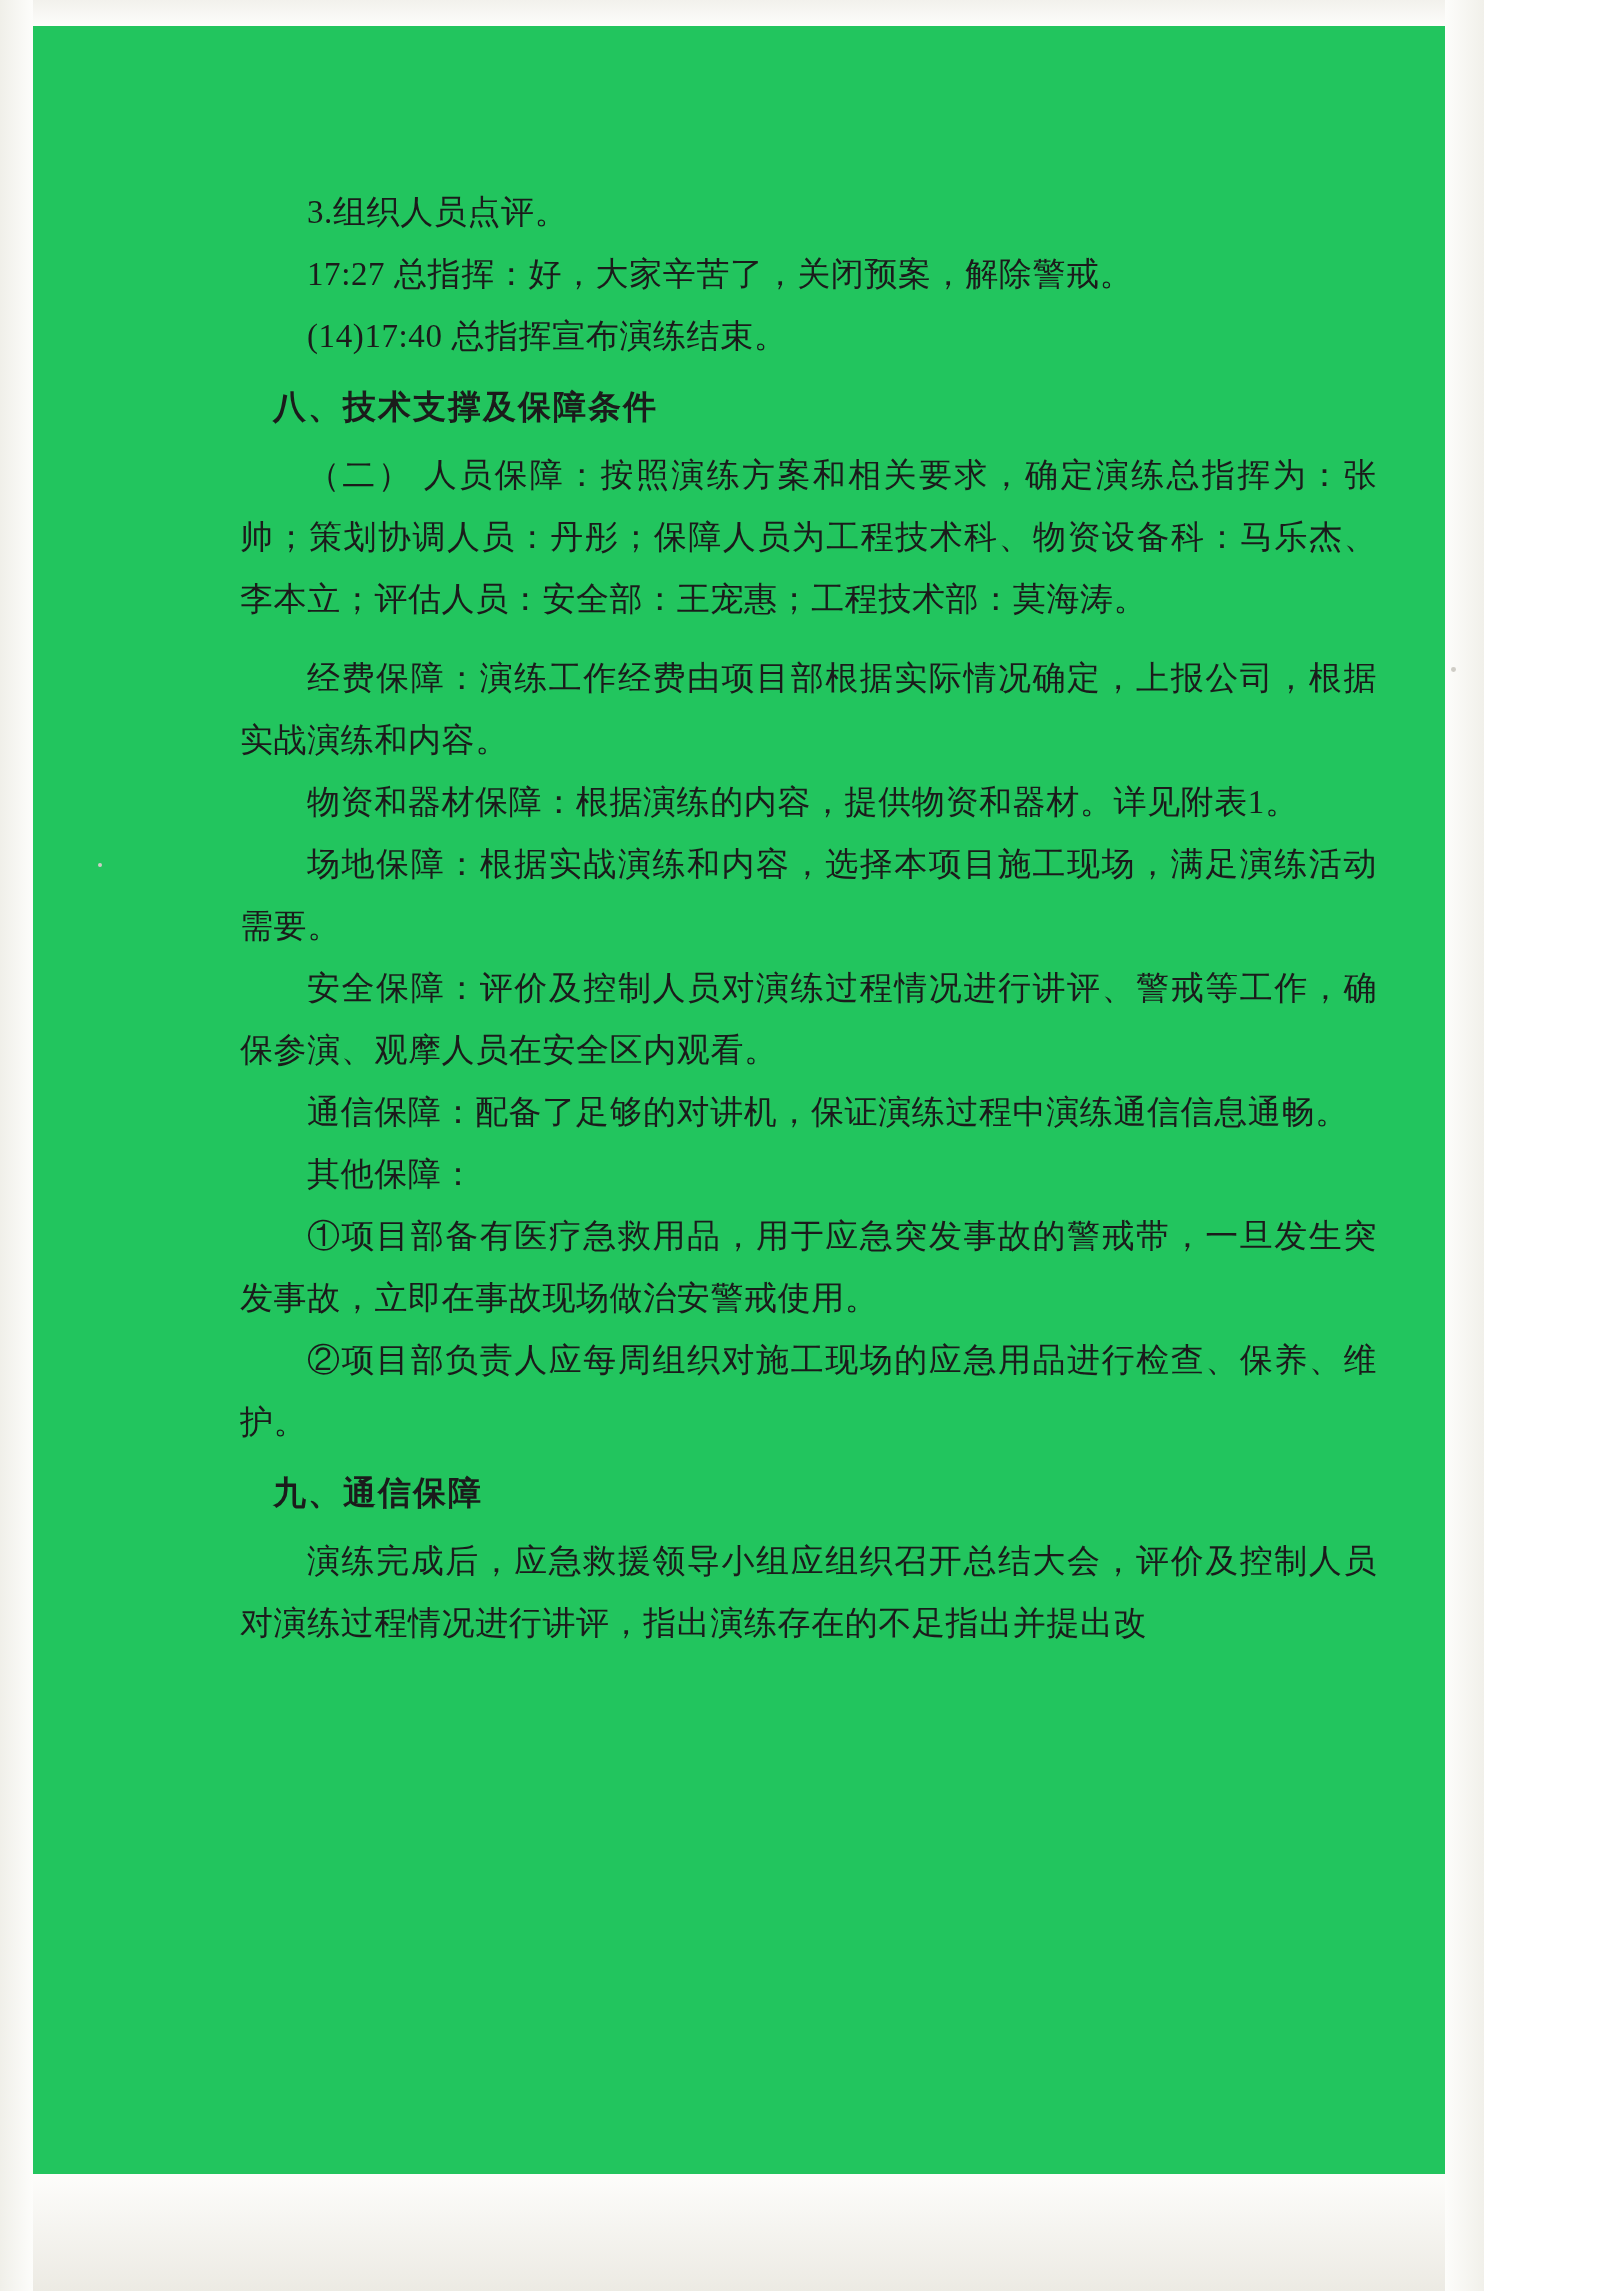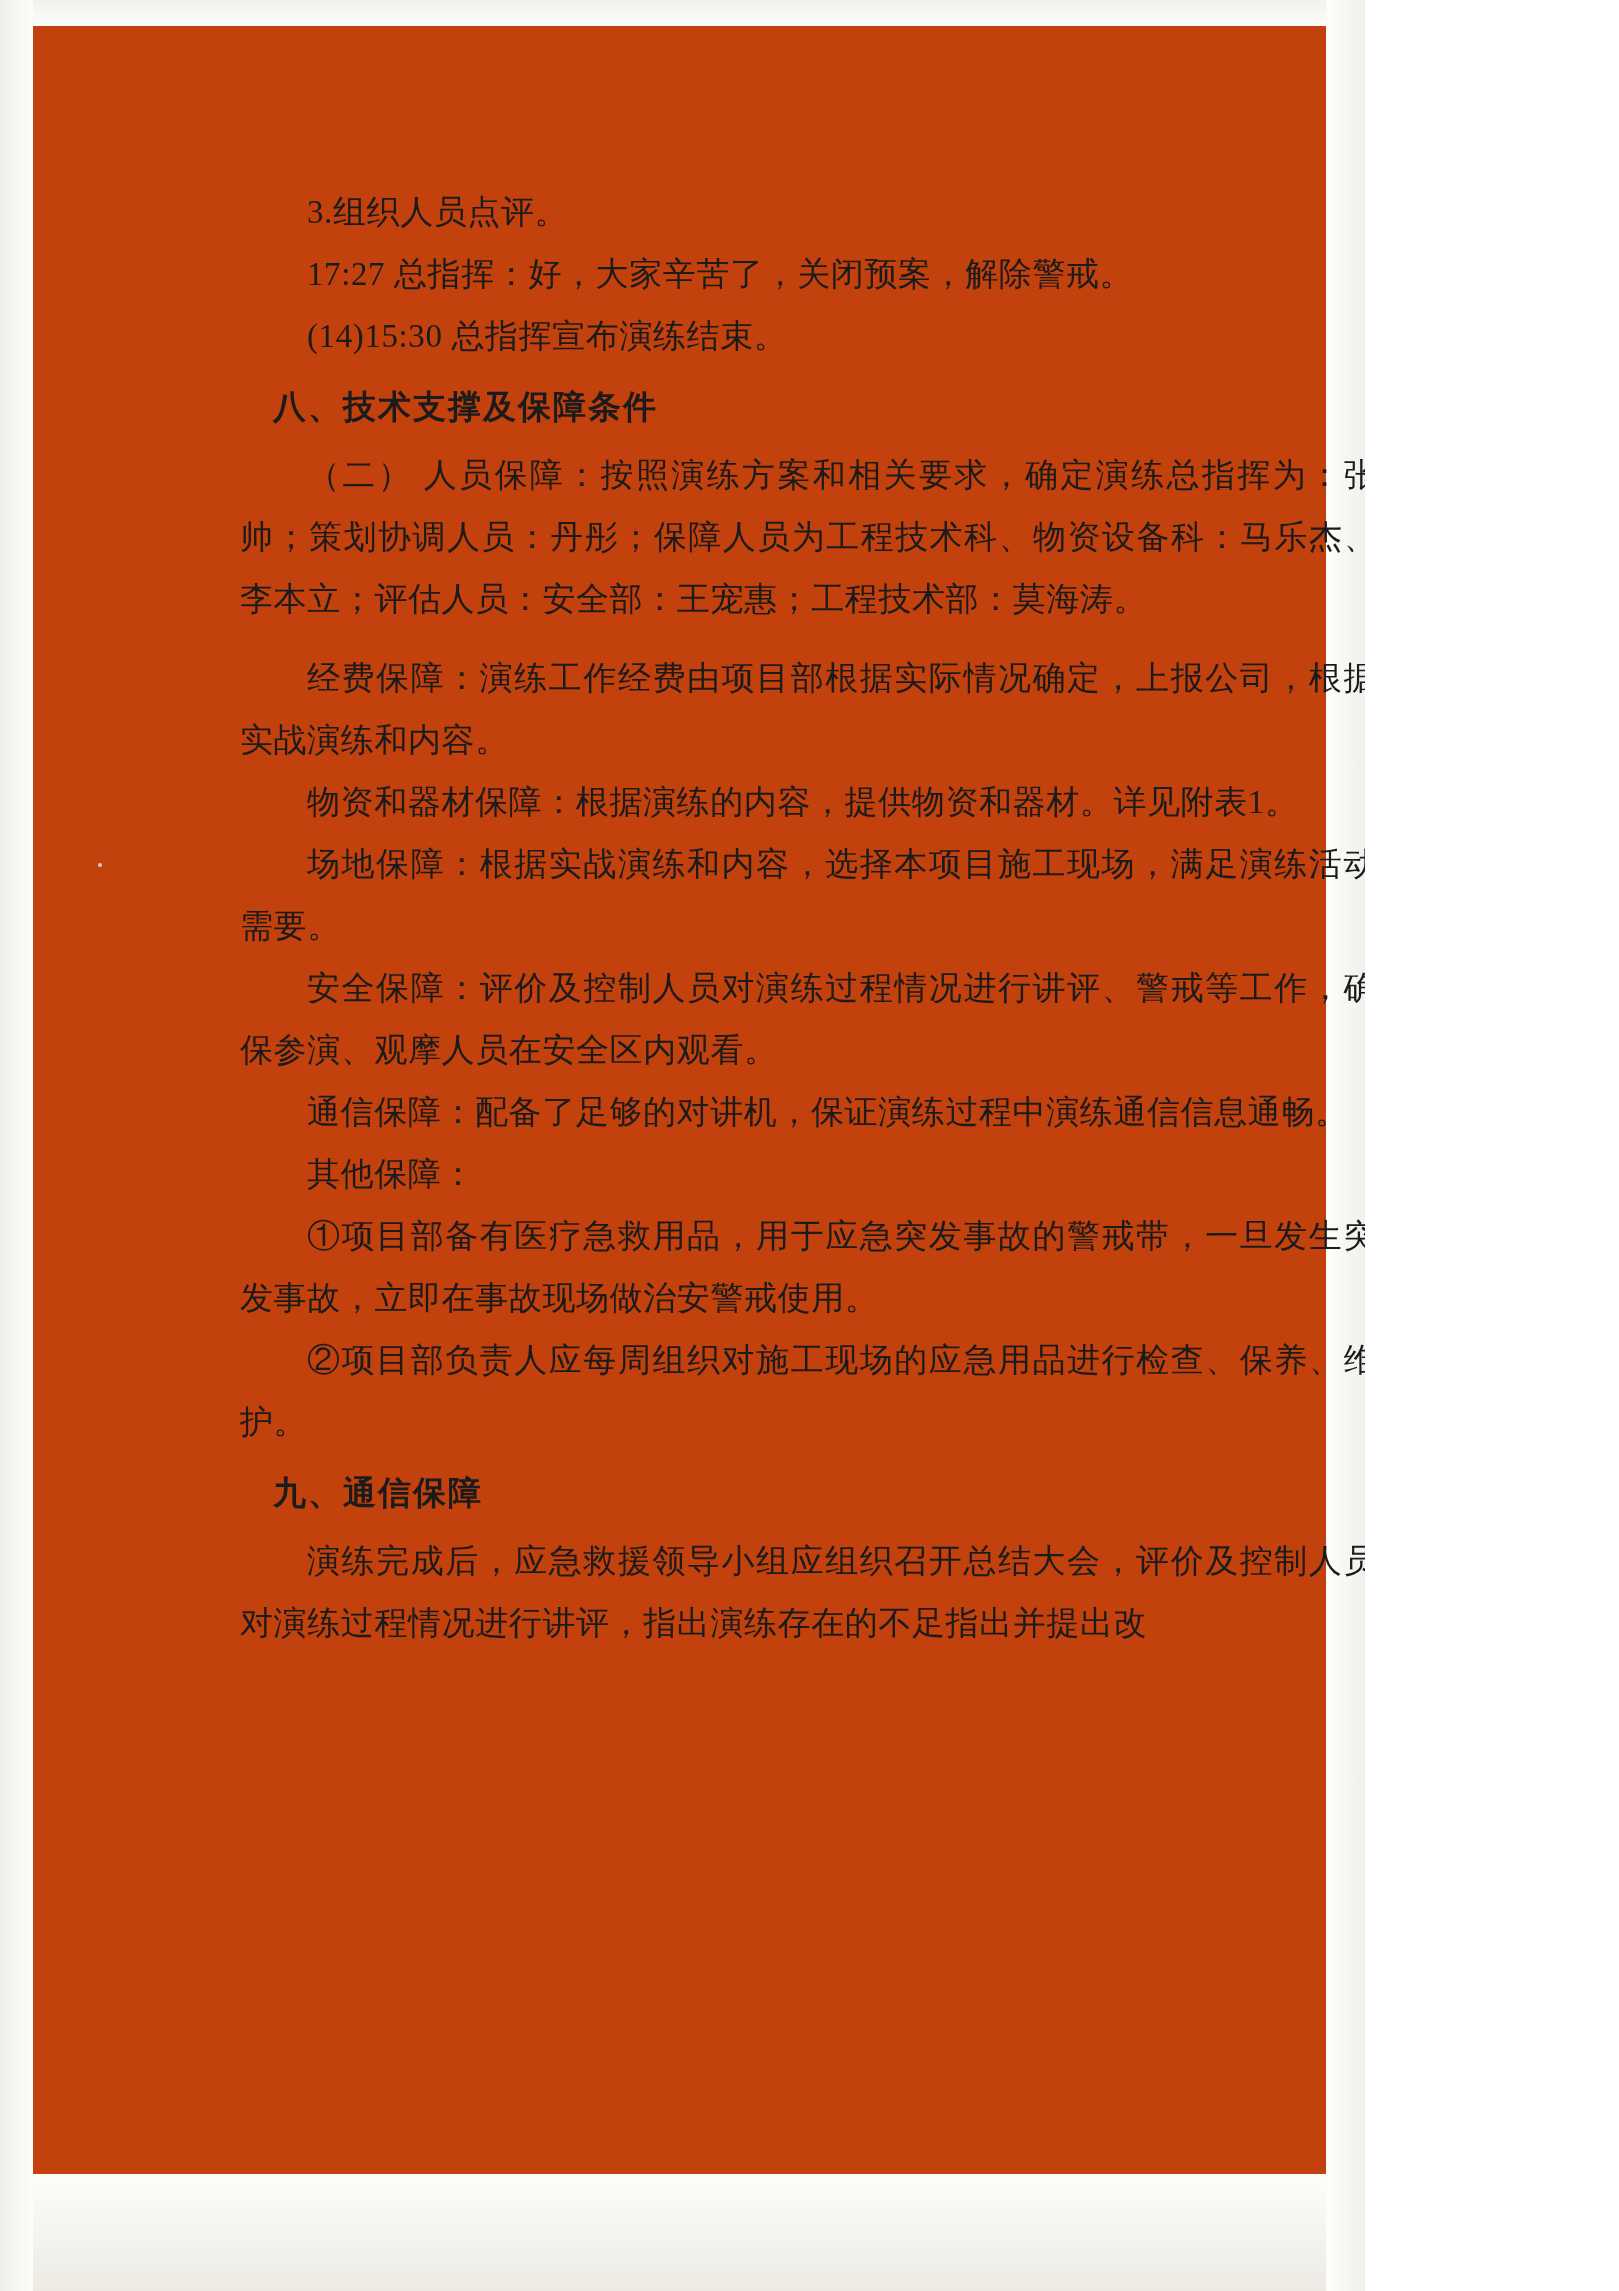--- a/index.html
+++ b/index.html
@@ -2,23 +2,23 @@
 <html><head>
 <meta charset="utf-8">
 <style>
   html, body {
     margin: 0;
     padding: 0;
     background: #ffffff;
   }
   .page {
     position: relative;
-    width: 1365px;
+    width: 1484px;
     height: 2292px;
-    background: #c2410c;
+    background: #22c55e;
     overflow: hidden;
     font-family: "Liberation Serif", "DejaVu Serif", serif;
     color: #1b1b1b;
   }
   
   .scan-edge-top {
     position: absolute;
     top: 0; left: 0; right: 0;
     height: 25.5px;
     background: linear-gradient(to bottom, #f2f1ec 0%, #fdfdfb 100%);
@@ -92,21 +92,21 @@
   <div class="scan-edge-right"></div>
 
   <div class="speck" style="left:1451px; top:667px; width:4.9px; height:4.9px;"></div>
   <div class="speck" style="left:98px; top:863px; width:3.9px; height:3.9px;"></div>
   <div class="speck" style="left:1529px; top:1353px; width:3.9px; height:3.9px;"></div>
 
   <div class="content">
 
     <p class="indent">3.组织人员点评。</p>
     <p class="indent">17:27 总指挥：好，大家辛苦了，关闭预案，解除警戒。</p>
-    <p class="indent">(14)15:30 总指挥宣布演练结束。</p>
+    <p class="indent">(14)17:40 总指挥宣布演练结束。</p>
 
     <div class="gap-sm"></div>
     <p class="heading">八、技术支撑及保障条件</p>
 
     <p class="indent">（二） 人员保障：按照演练方案和相关要求，确定演练总指挥为：张帅；策划协调人员：丹彤；保障人员为工程技术科、物资设备科：马乐杰、李本立；评估人员：安全部：王宠惠；工程技术部：莫海涛。</p>
 
     <div class="gap-md"></div>
     <p class="indent">经费保障：演练工作经费由项目部根据实际情况确定，上报公司，根据实战演练和内容。</p>
     <p class="indent">物资和器材保障：根据演练的内容，提供物资和器材。详见附表1。</p>
     <p class="indent">场地保障：根据实战演练和内容，选择本项目施工现场，满足演练活动需要。</p>

